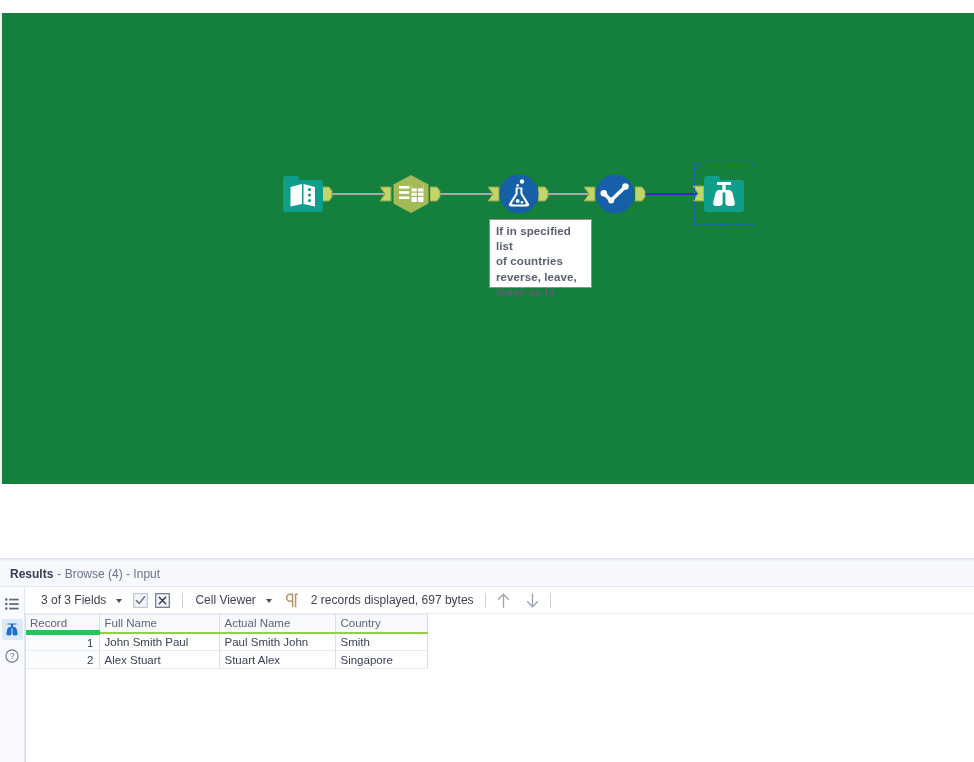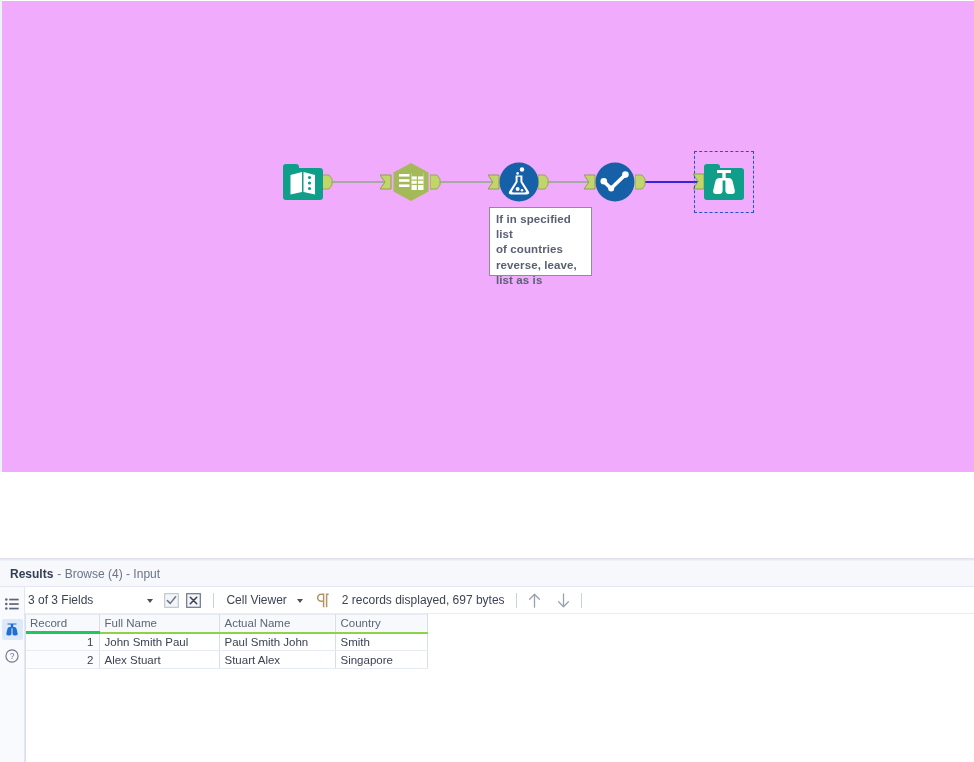--- a/index.html
+++ b/index.html
@@ -12,23 +12,23 @@
   #app {
     position: relative;
     width: 974px; height: 762px;
     background: #ffffff;
     box-sizing: border-box;
   }
 
   
   #canvas {
     position: absolute;
-    left: 0; top: 0;
+    left: 0; top: 12px;
     width: 974px; height: 472px;
-    background: #f0abfc;
+    background: #15803d;
     border-left: 2px solid #eef1f6;
     border-top: 1px solid #fdfdfe;
     box-sizing: border-box;
     overflow: hidden;
   }
 
   .node {
     position: absolute;
     width: 44px; height: 44px;
   }
@@ -186,21 +186,21 @@
     height: 18px;
     padding: 0 0 0 5px;
     border-right: 1px solid #d9dfe9;
     border-bottom: 2px solid #8fd24a;
     border-top: 1px solid #e7ebf2;
     box-sizing: border-box;
     font-size: 11.5px;
     vertical-align: middle;
   }
   table.rgrid th.col-record {
-    border-bottom: 3px solid #22c55e;
+    border-bottom: 5px solid #22c55e;
     background: #f7f9fc;
   }
   table.rgrid td {
     height: 18px;
     padding: 0 0 0 5px;
     border-right: 1px solid #d9dfe9;
     border-bottom: 1px solid #e7ebf2;
     box-sizing: border-box;
     background: #ffffff;
     vertical-align: middle;
@@ -326,21 +326,21 @@
       <svg width="42" height="42" viewBox="0 0 42 42">
         <path d="M1 6 Q1 3 4 3 L14 3 Q17 3 17 6 L17 7 L38 7 Q41 7 41 10 L41 36 Q41 39 38 39 L4 39 Q1 39 1 36 Z" fill="#0e9e8a"></path>
         <path d="M14 12 L19.3 12 L19.3 17 L16.5 17 Q13 17 12.2 21 L10.3 29 Q9.3 33 13.4 33 L16.2 33 Q19.6 33 19.6 29.6 L19.6 19.5 L22.4 19.5 L22.4 29.6 Q22.4 33 25.8 33 L28.6 33 Q32.7 33 31.7 29 L29.8 21 Q29 17 25.5 17 L22.7 17 L22.7 12 L28 12 L28 9 L14 9 Z" fill="#ffffff"></path>
       </svg>
     </div>
 
     <div class="annot" style="left:487px; top:206px; width:103px; height:69px;">
       <div>If in specified list</div>
       <div>of countries</div>
       <div>reverse, leave,</div>
-      <div>list as is</div>
+      <div>leave as is</div>
     </div>
 
   </div>
 
   <div id="results">
 
     <div class="splitter"></div>
 
     <div class="res-header">
       <span class="rh-title">Results</span>
@@ -365,21 +365,21 @@
       </div>
       <div class="rail-btn">
         <svg width="14" height="14" viewBox="0 0 14 14">
           <circle cx="7" cy="7" r="6.1" fill="none" stroke="#6b7487" stroke-width="1.1"></circle>
           <text x="7" y="10.3" font-size="8.5" font-family="Liberation Sans, sans-serif" fill="#6b7487" text-anchor="middle">?</text>
         </svg>
       </div>
     </div>
 
     <div class="toolbar">
-      <div class="tb-item" style="gap:44px;">
+      <div class="tb-item" style="margin-left:13px;">
         <span class="tb-text">3 of 3 Fields</span>
         <span class="caret"></span>
       </div>
 
       <div class="tb-icon-btn" style="margin-left:10px;">
         <svg width="15" height="15" viewBox="0 0 15 15">
           <rect x="0.7" y="0.7" width="13.6" height="13.6" fill="#f3f5f9" stroke="#b6bdc9" stroke-width="1"></rect>
           <path d="M3.4 7.6 L6.2 10.4 L11.6 3.8" stroke="#6b7487" stroke-width="1.5" fill="none" stroke-linecap="round"></path>
         </svg>
       </div>

